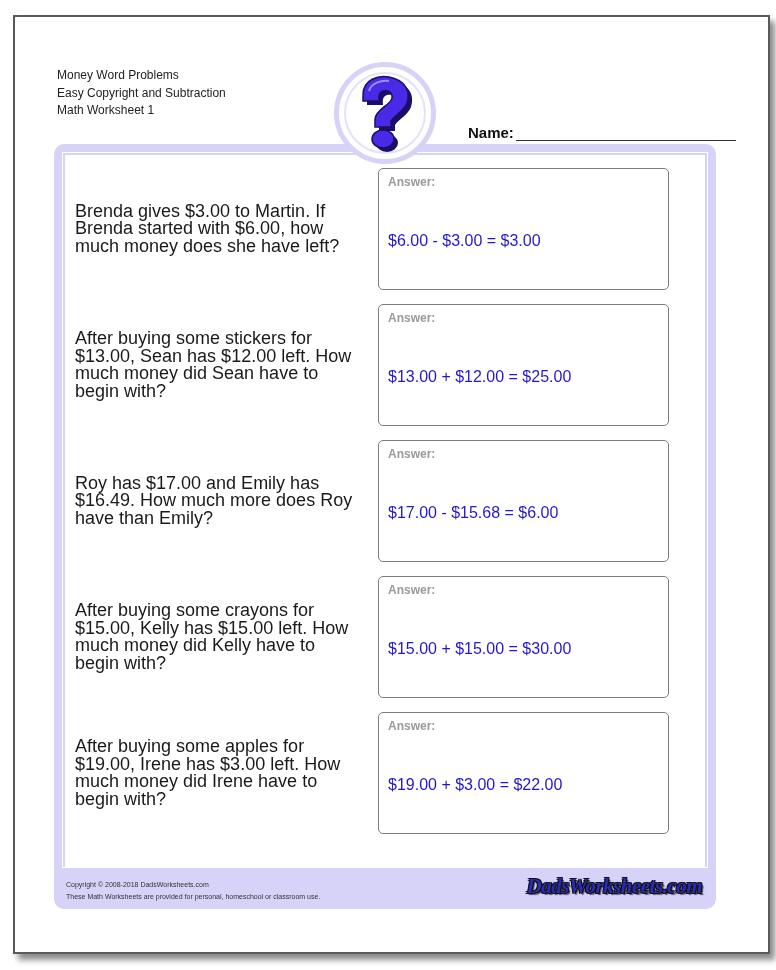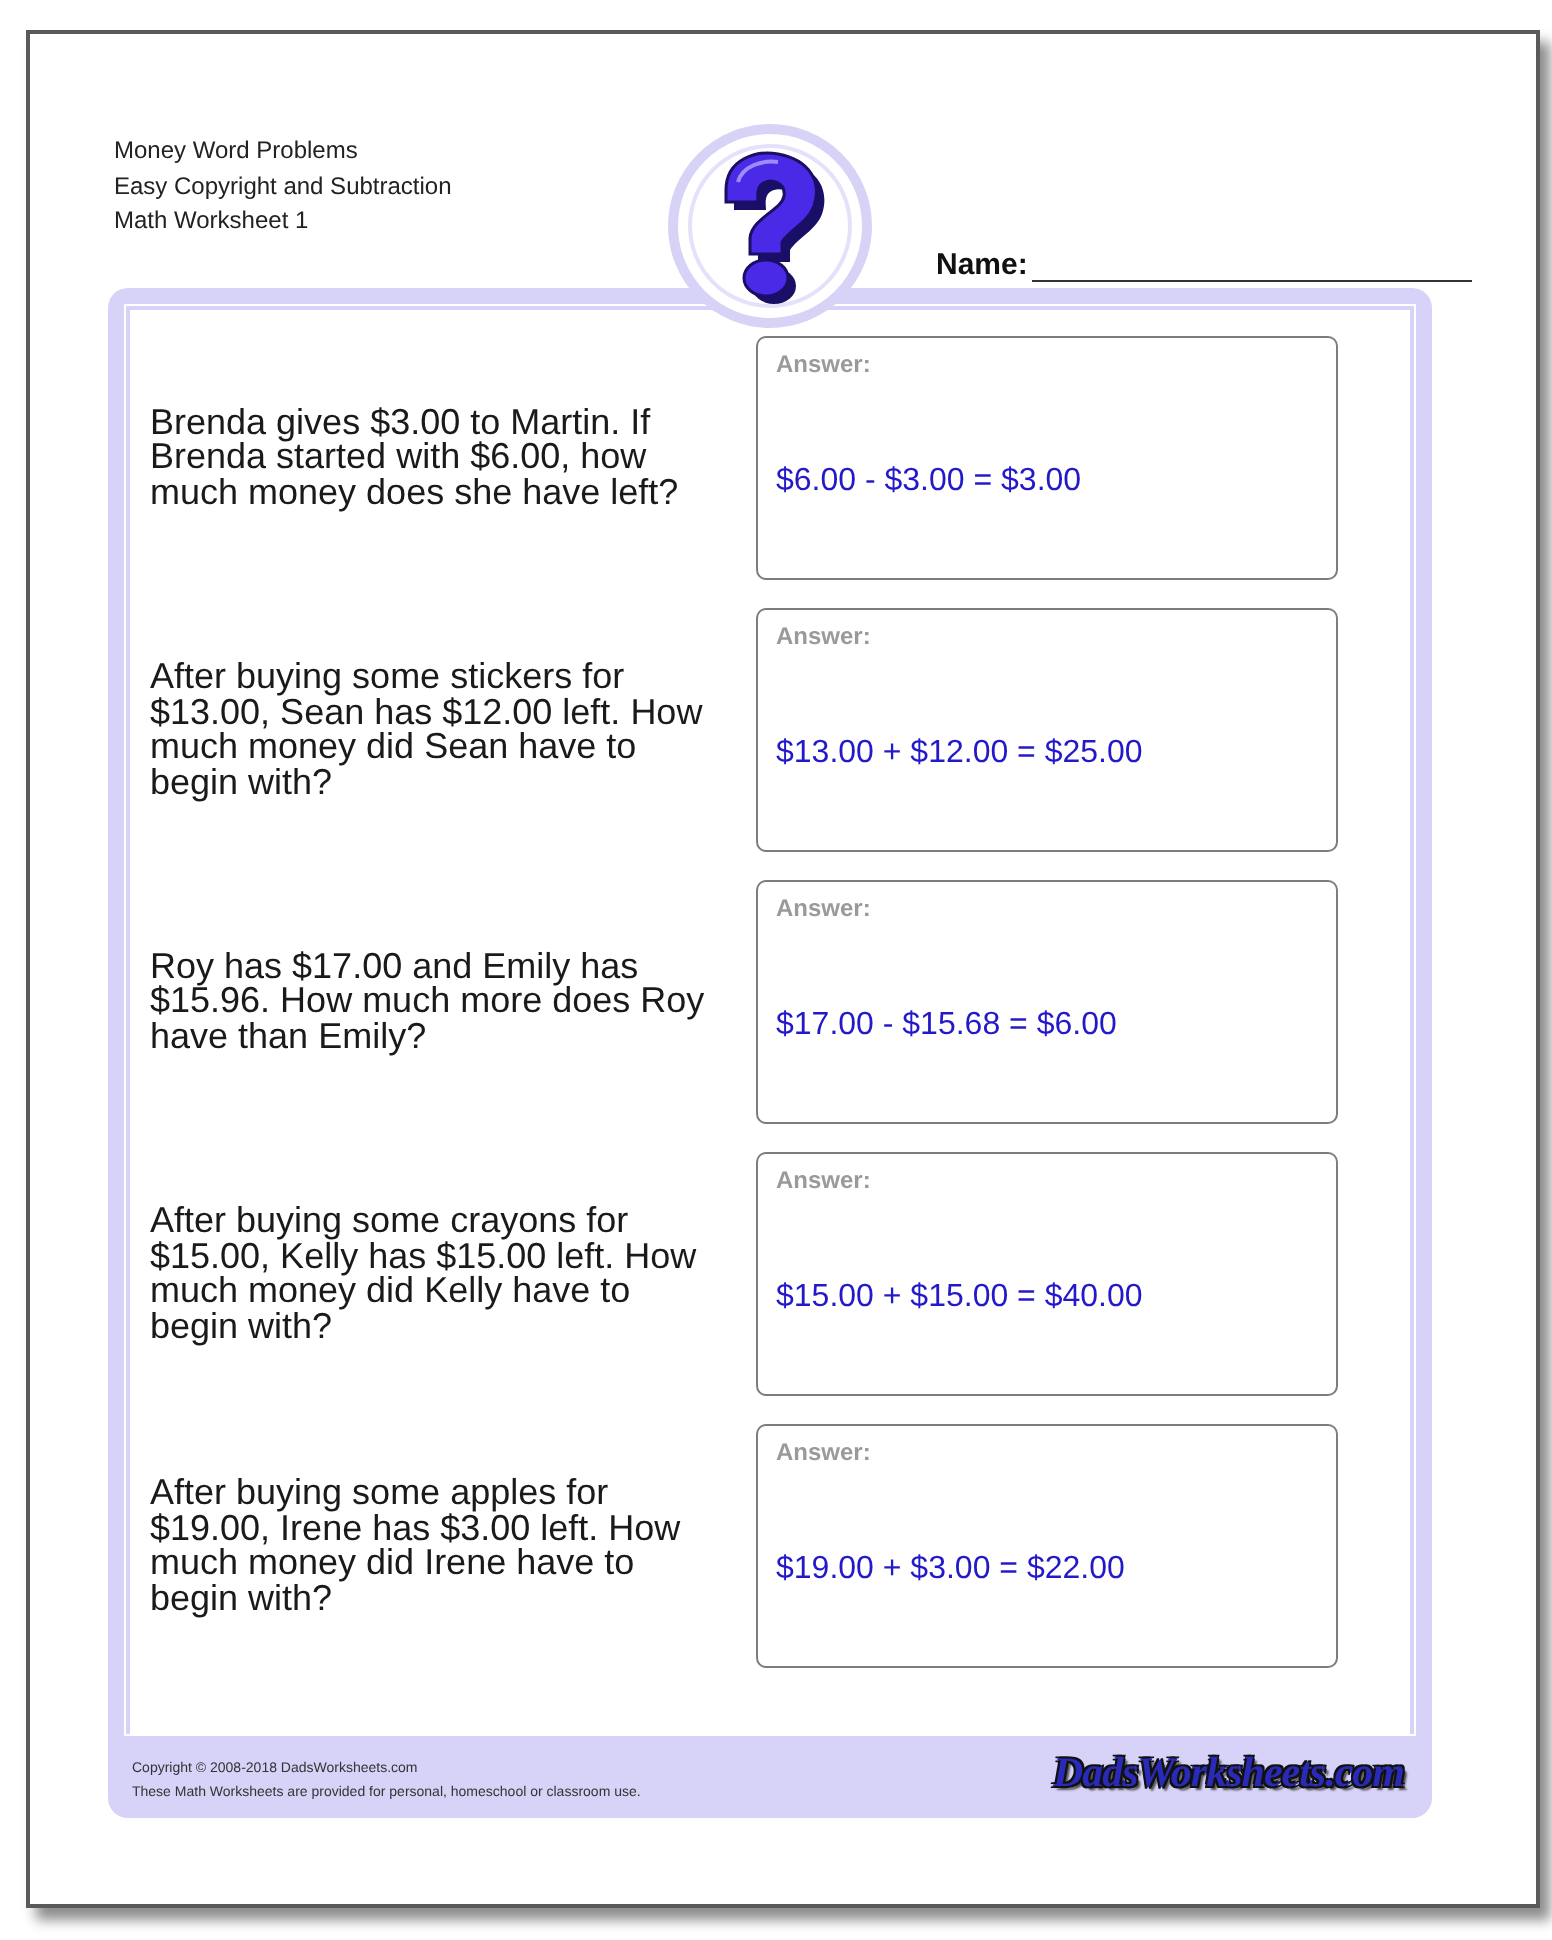--- a/index.html
+++ b/index.html
@@ -97,32 +97,32 @@
 
   <div class="row" style="top:160px;">
     <div class="question">After buying some stickers for $13.00, Sean has $12.00 left. How much money did Sean have to begin with?</div>
     <div class="answer-box">
       <span class="answer-label">Answer:</span>
       <span class="answer-value">$13.00 + $12.00 = $25.00</span>
     </div>
   </div>
 
   <div class="row" style="top:296px;">
-    <div class="question">Roy has $17.00 and Emily has $15.96. How much more does Roy have than Emily?</div>
+    <div class="question">Roy has $17.00 and Emily has $16.49. How much more does Roy have than Emily?</div>
     <div class="answer-box">
       <span class="answer-label">Answer:</span>
       <span class="answer-value">$17.00 - $15.68 = $6.00</span>
     </div>
   </div>
 
   <div class="row" style="top:432px;">
     <div class="question">After buying some crayons for $15.00, Kelly has $15.00 left. How much money did Kelly have to begin with?</div>
     <div class="answer-box">
       <span class="answer-label">Answer:</span>
-      <span class="answer-value">$15.00 + $15.00 = $40.00</span>
+      <span class="answer-value">$15.00 + $15.00 = $30.00</span>
     </div>
   </div>
 
   <div class="row" style="top:568px;">
     <div class="question">After buying some apples for $19.00, Irene has $3.00 left. How much money did Irene have to begin with?</div>
     <div class="answer-box">
       <span class="answer-label">Answer:</span>
       <span class="answer-value">$19.00 + $3.00 = $22.00</span>
     </div>
   </div>

